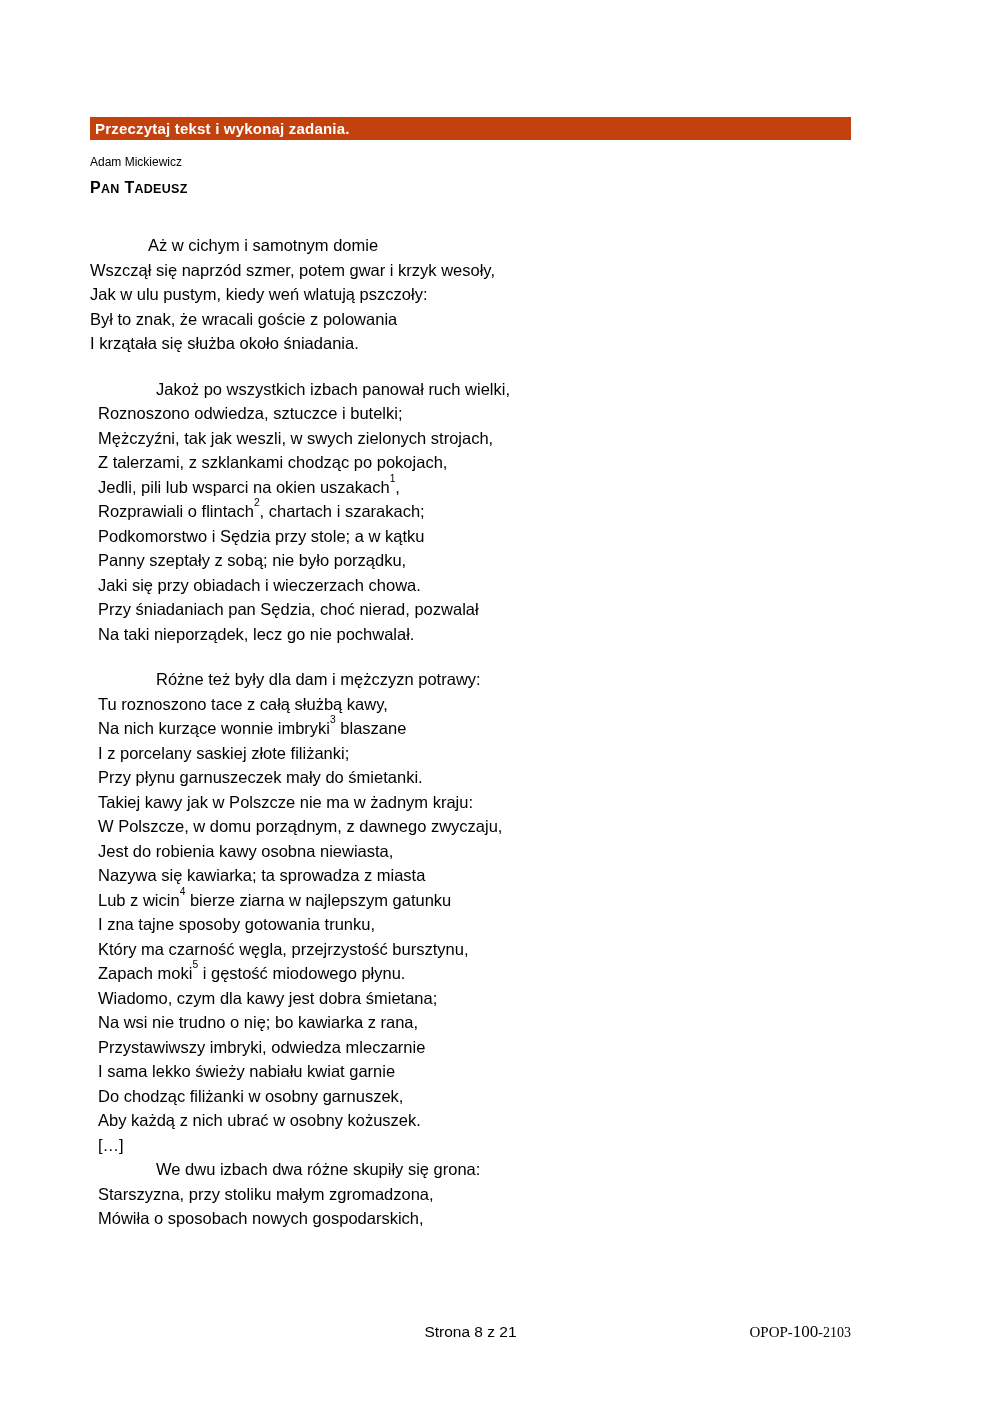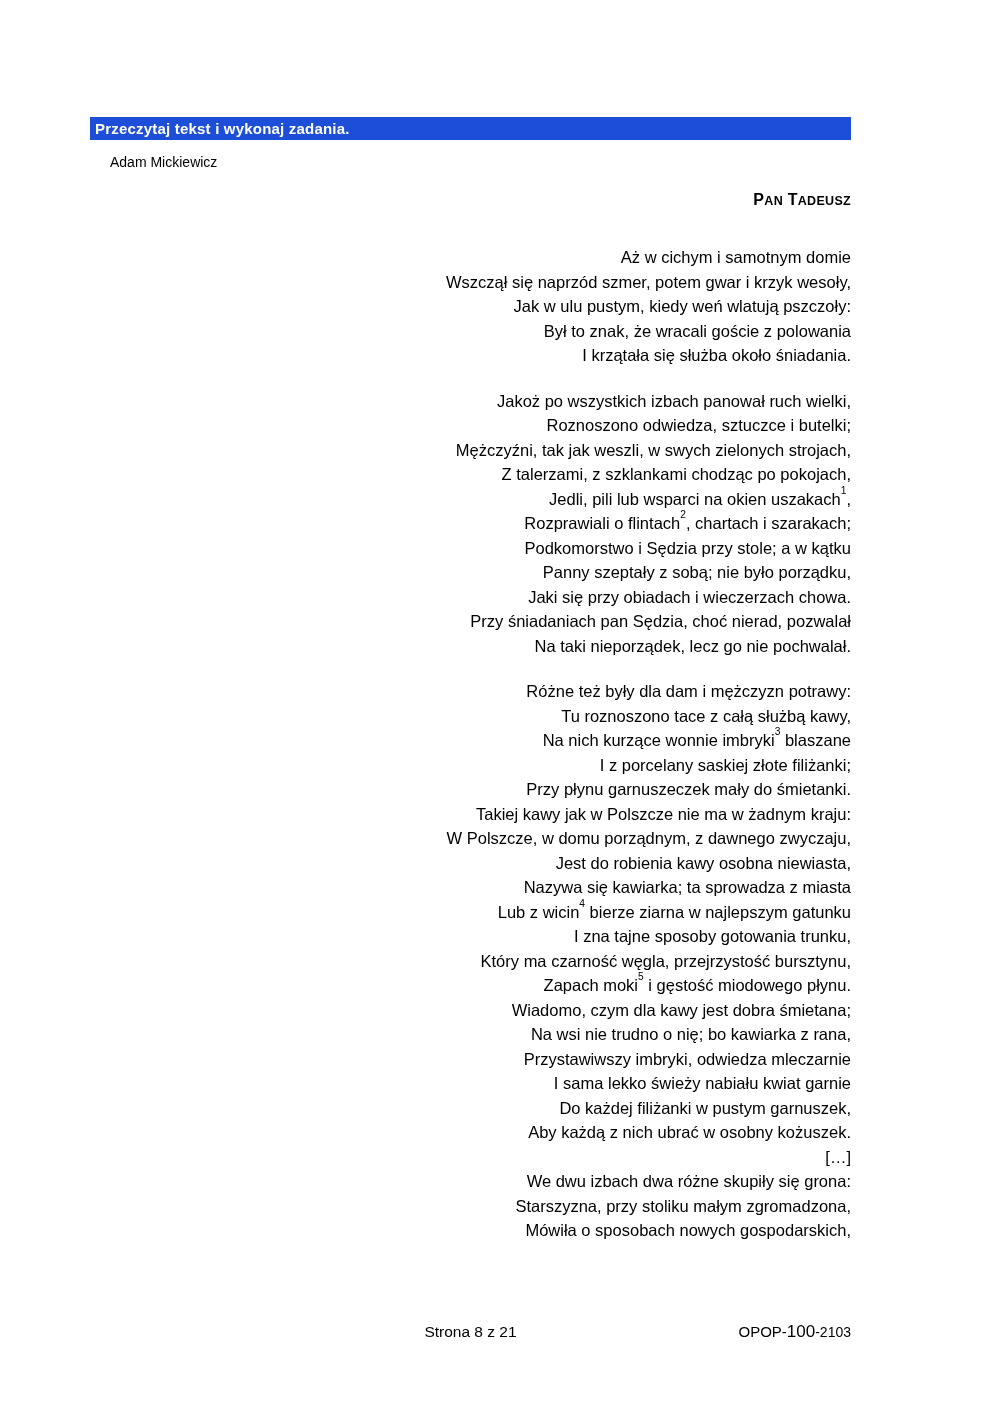--- a/index.html
+++ b/index.html
@@ -16,51 +16,49 @@
     overflow: hidden;
   }
   .content {
     position: absolute;
     left: 90px;
     top: 0;
     width: 761px;
   }
   .task-bar {
     margin-top: 117px;
-    background: #1d4ed8;
+    background: #c2410c;
     color: #ffffff;
     font-weight: 700;
     font-size: 15px;
     line-height: 17px;
     padding: 3px 6px 3px 5px;
     letter-spacing: 0.2px;
   }
   .author {
     margin-top: 13px;
-    font-size: 14px;
+    font-size: 12px;
     line-height: 19px;
-    margin-left: 20px;
   }
   .work-title {
-    margin-top: 18px;
+    margin-top: 6px;
     font-weight: 700;
     font-size: 16px;
     line-height: 19px;
     letter-spacing: 0.3px;
-    text-align: right;
   }
   .work-title .sc-lead { font-size: 16px; }
   .work-title .sc-rest { font-size: 12.5px; }
   .poem {
     margin-top: 34px;
     font-size: 16.5px;
     line-height: 24.5px;
   }
   .stanza + .stanza { margin-top: 21px; margin-left: 8px; }
-  .line { white-space: pre; text-align: right; }
+  .line { white-space: pre; }
   .line.indent { padding-left: 58px; }
   .line sup {
     font-size: 62%;
     line-height: 0;
     position: relative;
     top: -0.42em;
   }
   .footer-page {
     position: absolute;
     left: 90px;
@@ -70,20 +68,21 @@
     font-size: 15.5px;
     line-height: 19px;
   }
   .footer-code {
     position: absolute;
     right: 142px;
     top: 1322px;
     font-size: 15px;
     line-height: 19px;
     white-space: nowrap;
+    font-family: Liberation Serif, serif;
   }
   .footer-code .code-mid { font-size: 17px; }
   .footer-code .code-suffix { font-size: 14px; }
 </style>
 </head>
 <body>
 
 <div class="content">
   <div class="task-bar">Przeczytaj tekst i wykonaj zadania.</div>
 
@@ -123,21 +122,21 @@
         <div class="line">Jest do robienia kawy osobna niewiasta,</div>
         <div class="line">Nazywa się kawiarka; ta sprowadza z miasta</div>
         <div class="line">Lub z wicin<sup>4</sup> bierze ziarna w najlepszym gatunku</div>
         <div class="line">I zna tajne sposoby gotowania trunku,</div>
         <div class="line">Który ma czarność węgla, przejrzystość bursztynu,</div>
         <div class="line">Zapach moki<sup>5</sup> i gęstość miodowego płynu.</div>
         <div class="line">Wiadomo, czym dla kawy jest dobra śmietana;</div>
         <div class="line">Na wsi nie trudno o nię; bo kawiarka z rana,</div>
         <div class="line">Przystawiwszy imbryki, odwiedza mleczarnie</div>
         <div class="line">I sama lekko świeży nabiału kwiat garnie</div>
-        <div class="line">Do każdej filiżanki w pustym garnuszek,</div>
+        <div class="line">Do chodząc filiżanki w osobny garnuszek,</div>
         <div class="line">Aby każdą z nich ubrać w osobny kożuszek.</div>
         <div class="line">[…]</div>
         <div class="line indent">We dwu izbach dwa różne skupiły się grona:</div>
         <div class="line">Starszyzna, przy stoliku małym zgromadzona,</div>
         <div class="line">Mówiła o sposobach nowych gospodarskich,</div>
       </div>
     </div>
 </div>
 
 <div class="footer-page">Strona 8 z 21</div>

